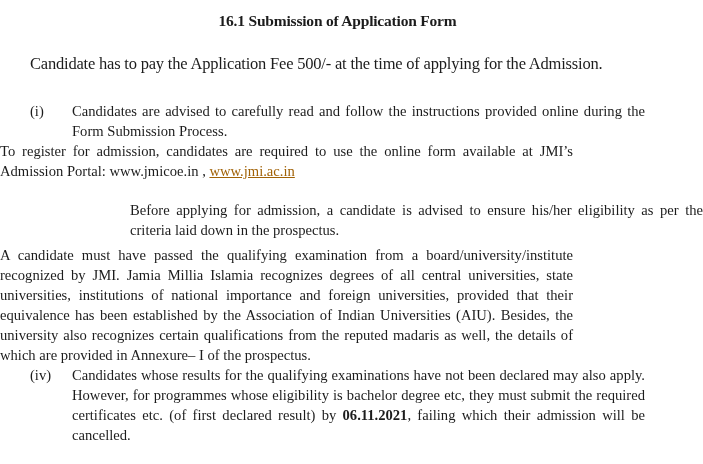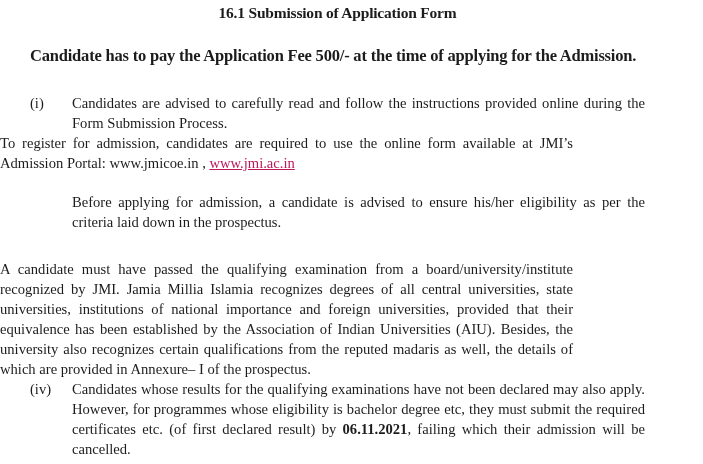--- a/index.html
+++ b/index.html
@@ -12,30 +12,30 @@
     width: 703px;
     height: 464px;
     background: #ffffff;
     overflow: hidden;
     font-family: "Liberation Serif", serif;
     color: #1c1c1c;
   }
   .section-title {
     margin-left: 30px;
     width: 615px;
-    padding-top: 3px;
+    padding-top: 11px;
     text-align: center;
     font-weight: bold;
     font-size: 15.5px;
     line-height: 19px;
     letter-spacing: -0.2px;
   }
   .fee-notice {
     margin: 23px 0 0 30px;
-    font-weight: bold;
+    font-weight: normal;
     font-size: 16.5px;
     line-height: 22px;
     white-space: nowrap;
     letter-spacing: -0.2px;
   }
   .list {
     margin-top: 26px;
   }
   .row {
     display: flex;
@@ -47,24 +47,25 @@
     line-height: 21.2px;
   }
   .txt {
     width: 573px;
     text-align: justify;
     font-size: 14.6px;
     line-height: 20px;
   }
   .note-row {
     margin-top: 19px;
-    margin-bottom: 27px;
+    margin-bottom: 5px;
+    justify-content: flex-end;
   }
   .link {
-    color: #be185d;
+    color: #a16207;
     text-decoration: underline;
   }
   .bold {
     font-weight: bold;
   }
 </style>
 </head>
 <body>
 
 <div class="page">

